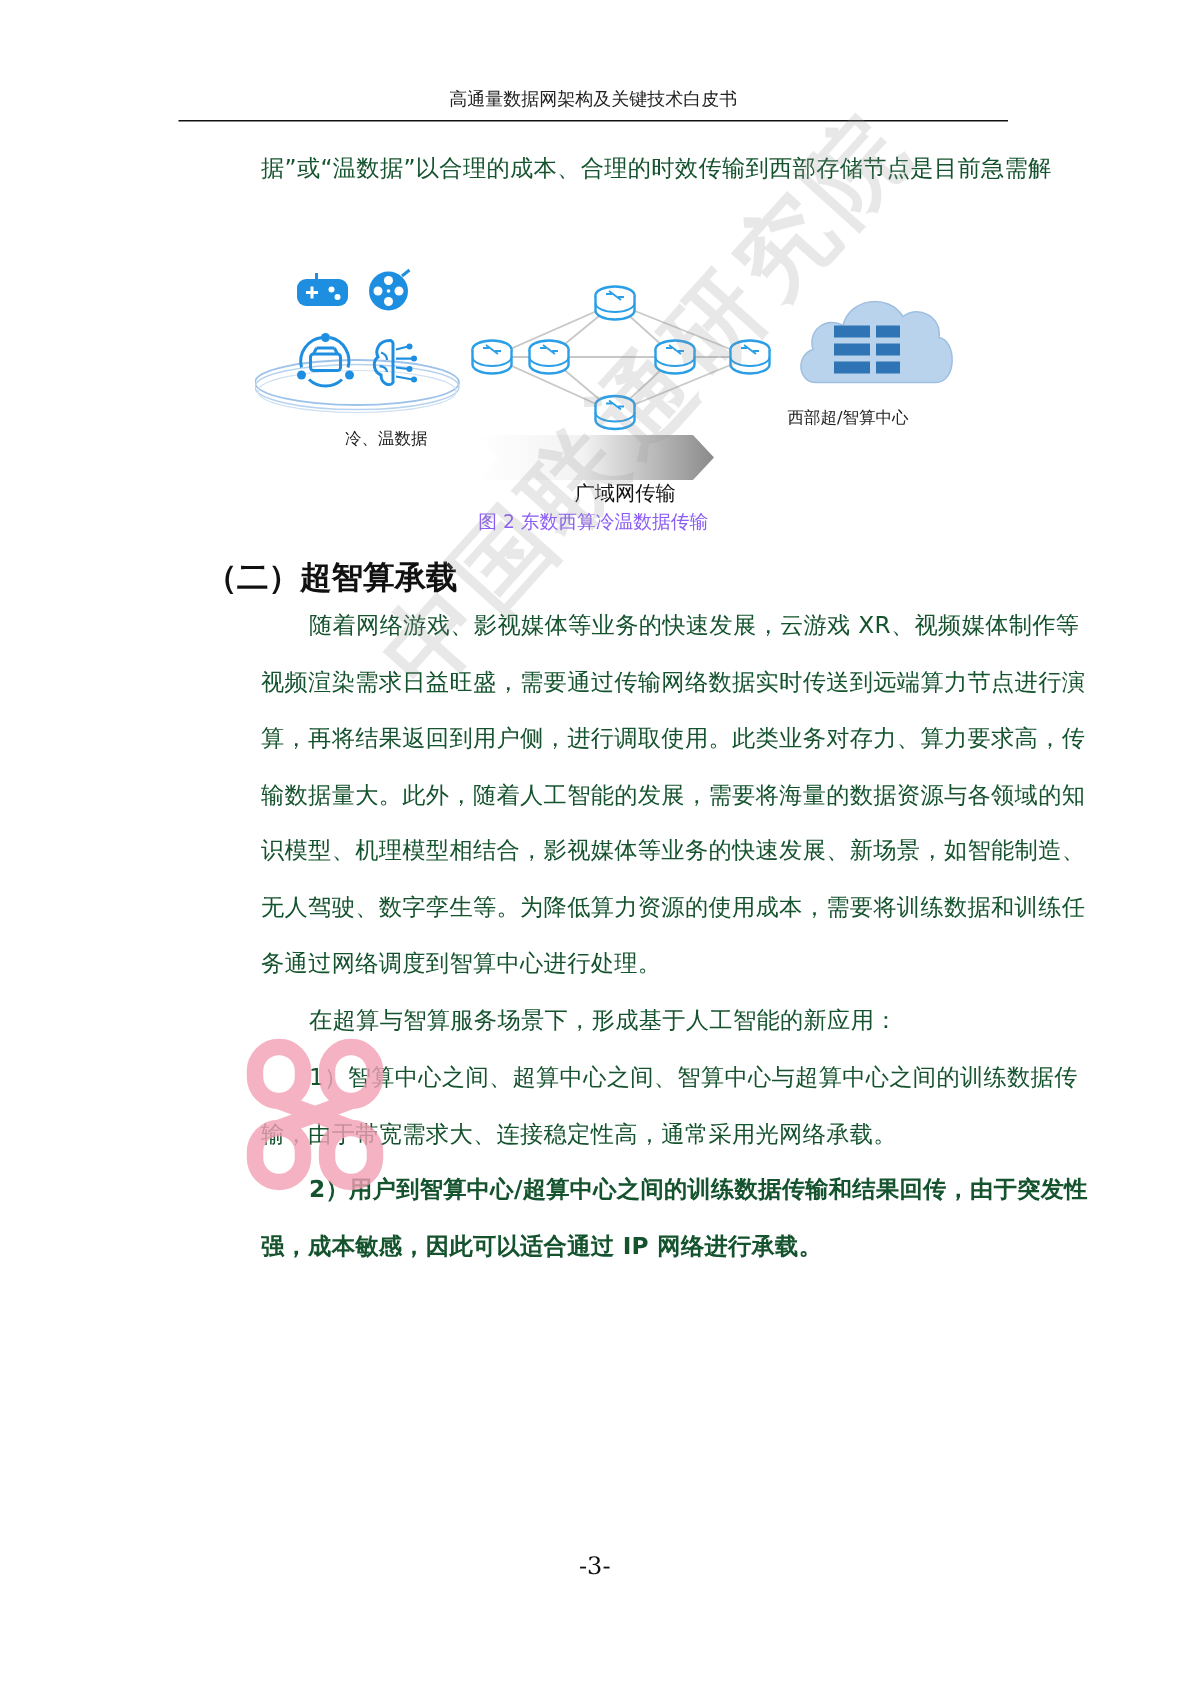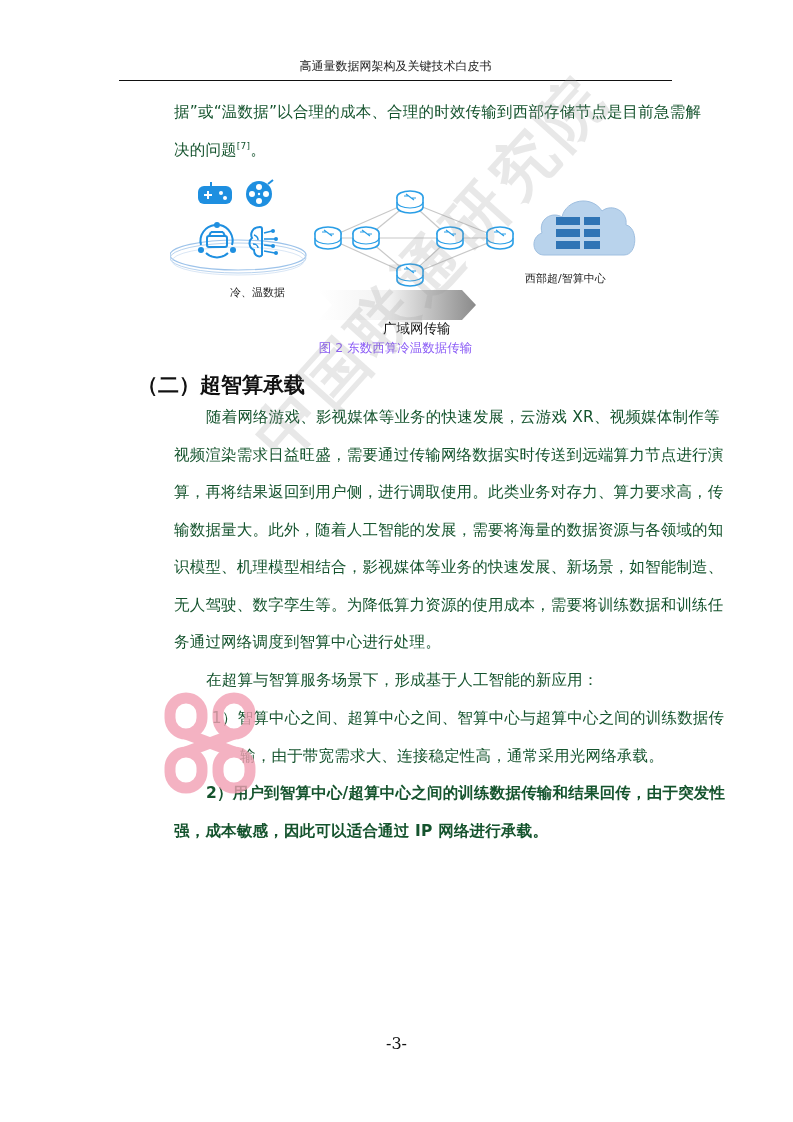--- a/index.html
+++ b/index.html
@@ -28,21 +28,20 @@
   .wm-logo { position:absolute; left:160px; top:690px; width:100px; height:110px; }
 </style>
 </head>
 <body>
 
 <div class="header">高通量数据网架构及关键技术白皮书</div>
 <div class="header-rule"></div>
 
 <div class="para" style="top:94px;">
   <div>据”或“温数据”以合理的成本、合理的时效传输到西部存储节点是目前急需解</div>
-  <div><span>决的问题</span><sup>[7]</sup><span>。</span></div>
 </div>
 
 <div class="fig">
   <svg width="470" height="150" viewBox="0 0 470 150" xmlns="http://www.w3.org/2000/svg">
 
     <g>
       <ellipse cx="68" cy="80" rx="68" ry="15" fill="none" stroke="#9dc3ea" stroke-width="1.2"></ellipse>
       <ellipse cx="68" cy="83" rx="68" ry="15" fill="none" stroke="#b7d2ee" stroke-width="1"></ellipse>
       <ellipse cx="68" cy="86" rx="66" ry="14" fill="none" stroke="#cfe0f3" stroke-width="0.8"></ellipse>
     </g>
@@ -171,21 +170,21 @@
   <polygon points="0,0 144,0 158,15 144,30 0,30 14,15" fill="url(#bannerGrad)"></polygon>
 </svg>
 <div class="banner-text">广域网传输</div>
 
 <div class="caption">图 2  东数西算冷温数据传输</div>
 
 <div class="section-title">（二）超智算承载</div>
 
 <div class="para indent" style="top:399px;">随着网络游戏、影视媒体等业务的快速发展，云游戏 XR、视频媒体制作等视频渲染需求日益旺盛，需要通过传输网络数据实时传送到远端算力节点进行演算，再将结果返回到用户侧，进行调取使用。此类业务对存力、算力要求高，传输数据量大。此外，随着人工智能的发展，需要将海量的数据资源与各领域的知识模型、机理模型相结合，影视媒体等业务的快速发展、新场景，如智能制造、无人驾驶、数字孪生等。为降低算力资源的使用成本，需要将训练数据和训练任务通过网络调度到智算中心进行处理。</div>
 <div class="para indent" style="top:662px;">在超算与智算服务场景下，形成基于人工智能的新应用：</div>
-<div class="para indent" style="top:700px;text-align:center;">1）智算中心之间、超算中心之间、智算中心与超算中心之间的训练数据传输，由于带宽需求大、连接稳定性高，通常采用光网络承载。</div>
+<div class="para indent" style="top:700px;">1）智算中心之间、超算中心之间、智算中心与超算中心之间的训练数据传输，由于带宽需求大、连接稳定性高，通常采用光网络承载。</div>
 <div class="para indent" style="top:775px;font-weight:bold;">2）用户到智算中心/超算中心之间的训练数据传输和结果回传，由于突发性强，成本敏感，因此可以适合通过 IP 网络进行承载。</div>
 
 <div class="wm-text">中国联通研究院</div>
 <svg class="wm-logo" viewBox="0 0 100 110">
   <g fill="none" stroke="#f2a0b4" stroke-width="11" opacity="0.8">
     <rect x="10" y="8" width="32" height="36" rx="16"></rect>
     <rect x="58" y="8" width="32" height="36" rx="16"></rect>
     <rect x="10" y="62" width="32" height="36" rx="16"></rect>
     <rect x="58" y="62" width="32" height="36" rx="16"></rect>
     <line x1="26" y1="44" x2="74" y2="62"></line>

